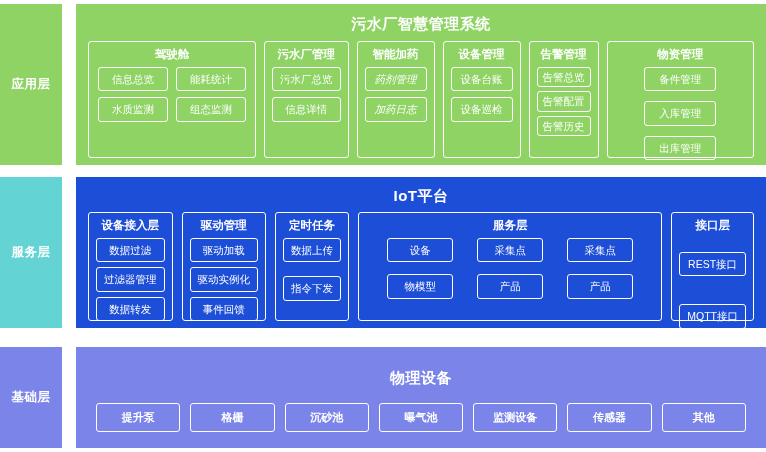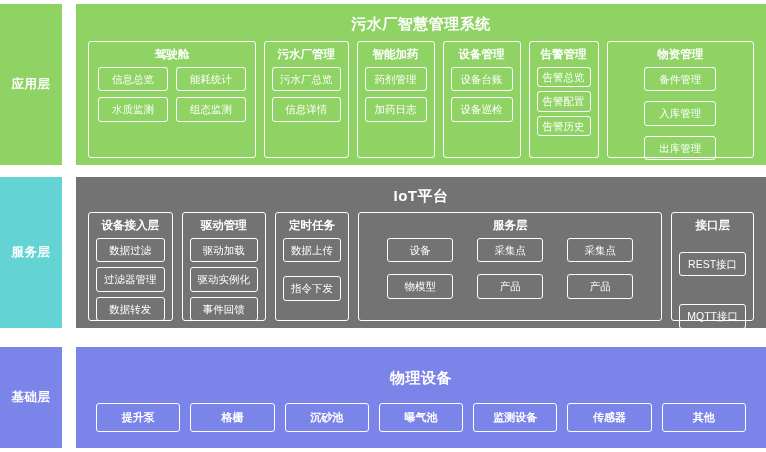--- a/index.html
+++ b/index.html
@@ -97,34 +97,34 @@
     padding:6px 7px;
     text-align:center;
     white-space:nowrap;
     box-sizing:border-box;
   }
   .g-cockpit{flex:0 0 168px;}
   .g-cockpit .chip{flex:0 0 70px;}
   .g-plant{flex:0 0 84px;}
   .g-plant .chip{flex:0 0 100%;}
   .g-dosing{flex:0 0 78px;}
-  .g-dosing .chip{flex:0 0 100%;}
+  .g-dosing .chip{flex:0 0 100%;font-style:italic;}
   .g-equip{flex:0 0 78px;}
   .g-equip .chip{flex:0 0 100%;}
   .g-alarm{flex:0 0 70px;}
   .g-alarm .chip{flex:0 0 100%;padding:4px 5px;}
   .g-alarm .group-items{gap:4px;}
   .g-material{flex:1 1 auto;}
   .g-material .group-items{gap:10px 12px;}
   .g-material .chip{flex:0 0 72px;}
 
   
   #row-svc{top:177px;height:151px;}
   #row-svc .layer-tag{background:#63d3d3;height:151px;}
-  #row-svc .layer-body{background:#737373;height:151px;padding-top:11px;}
+  #row-svc .layer-body{background:#1d4ed8;height:151px;padding-top:11px;}
   #svc-groups{
     display:flex;
     gap:9px;
     padding:9px 12px 11px 12px;
     box-sizing:border-box;
     height:129px;
   }
   .g-access{flex:0 0 82px;}
   .g-access .chip{flex:0 0 100%;}
   .g-access .group-items{gap:5px;}

